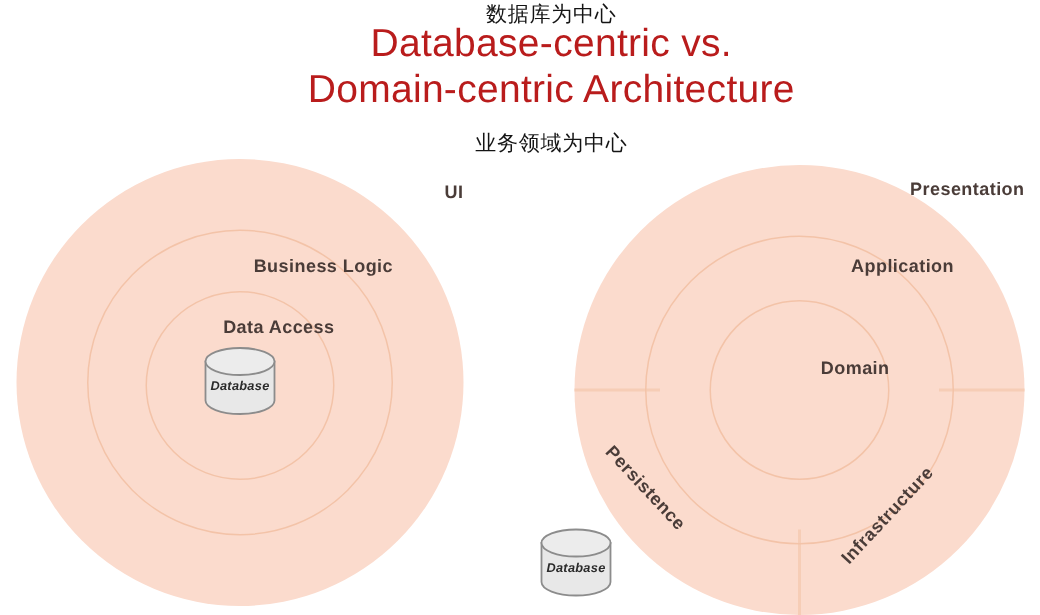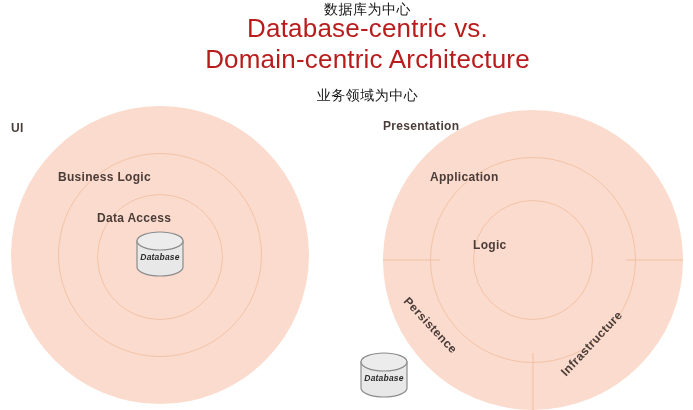--- a/index.html
+++ b/index.html
@@ -48,21 +48,21 @@
     background:#fbdbcd;
     box-sizing:border-box;
   }
   .ring.inner{
     background:transparent;
     border:1px solid #f3c3a8;
   }
   .ring-label{
     position:absolute;
     width:100%;
-    text-align:left;
+    text-align:right;
     color:#4a3c38;
     font-size:12px;
     font-weight:bold;
     letter-spacing:0.3px;
     white-space:nowrap;
   }
 
   
   .divider{
     position:absolute;
@@ -140,21 +140,21 @@
     <div class="divider" style="left:383px;top:259px;width:57px;height:1.5px;"></div>
     <div class="divider" style="left:626px;top:259px;width:57px;height:1.5px;"></div>
     <div class="divider" style="left:532px;top:353px;width:1.5px;height:57px;"></div>
 
     <div class="ring-label" style="left:383px;top:119px;width:300px;">Presentation</div>
 
     <div class="ring inner" style="left:430px;top:157px;width:206px;height:206px;"></div>
     <div class="ring-label" style="left:430px;top:170px;width:206px;">Application</div>
 
     <div class="ring inner" style="left:473px;top:200px;width:120px;height:120px;"></div>
-    <div class="ring-label" style="left:473px;top:238px;width:120px;">Logic</div>
+    <div class="ring-label" style="left:473px;top:238px;width:120px;">Domain</div>
 
     <div class="arc-label" style="left:406px;top:292px;transform:rotate(47deg);">Persistence</div>
 
     <div class="arc-label" style="left:563px;top:367px;transform:rotate(-47deg);">Infrastructure</div>
   </div>
 
   <div class="db" style="left:358px;top:352px;">
     <svg width="52" height="46" viewBox="0 0 52 46">
       <path d="M3 10 L3 36 A23 9 0 0 0 49 36 L49 10 Z" fill="#e8e8e8" stroke="#8c8c8c" stroke-width="1.2"></path>
       <ellipse cx="26" cy="10" rx="23" ry="9" fill="#ececec" stroke="#8c8c8c" stroke-width="1.2"></ellipse>

